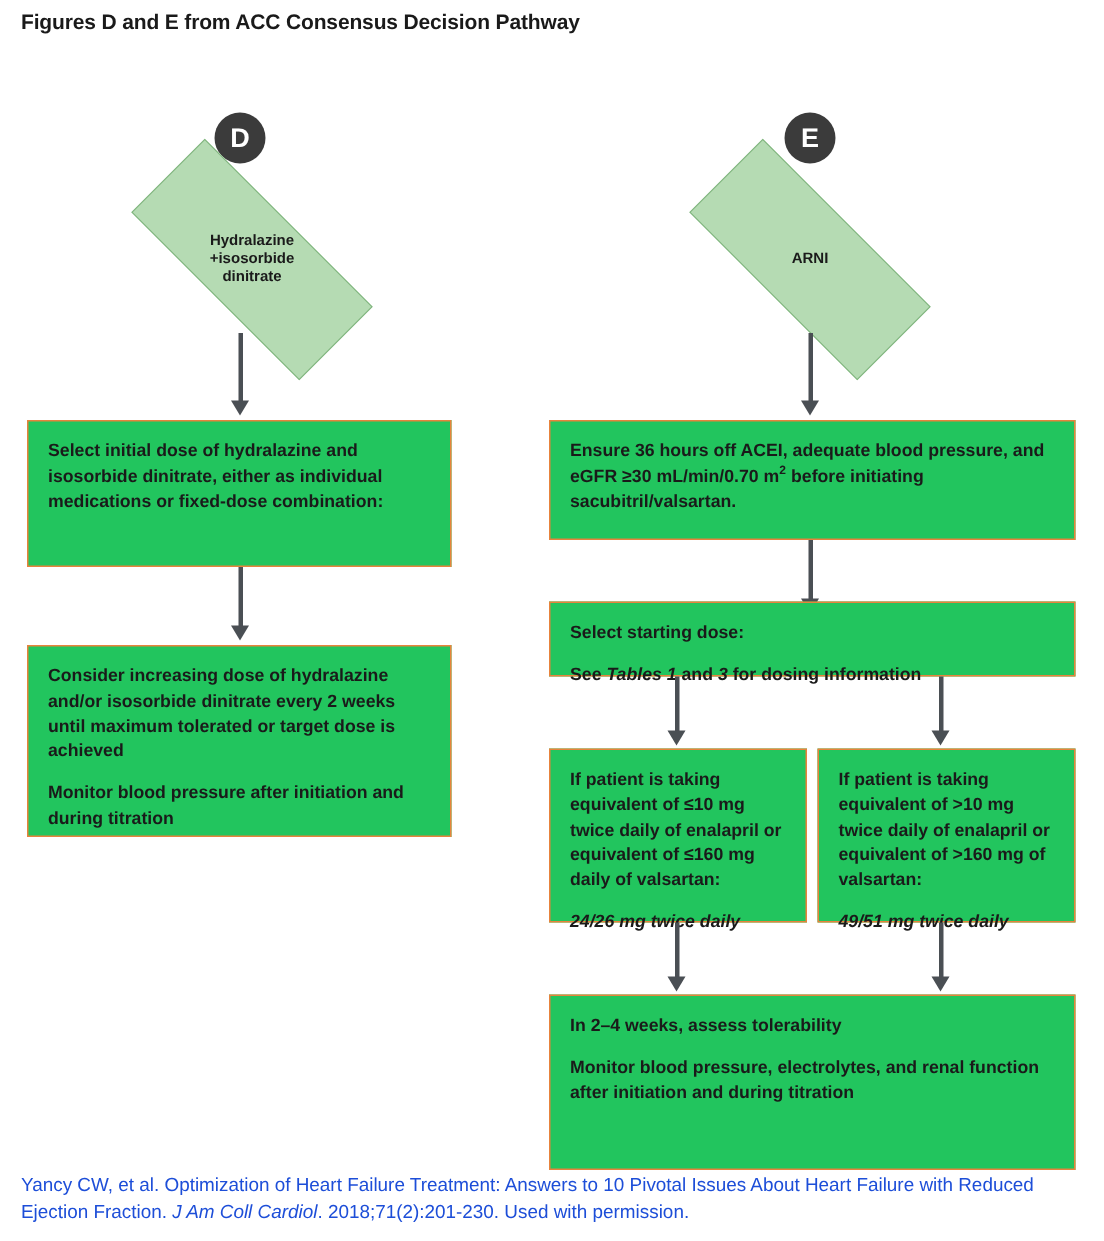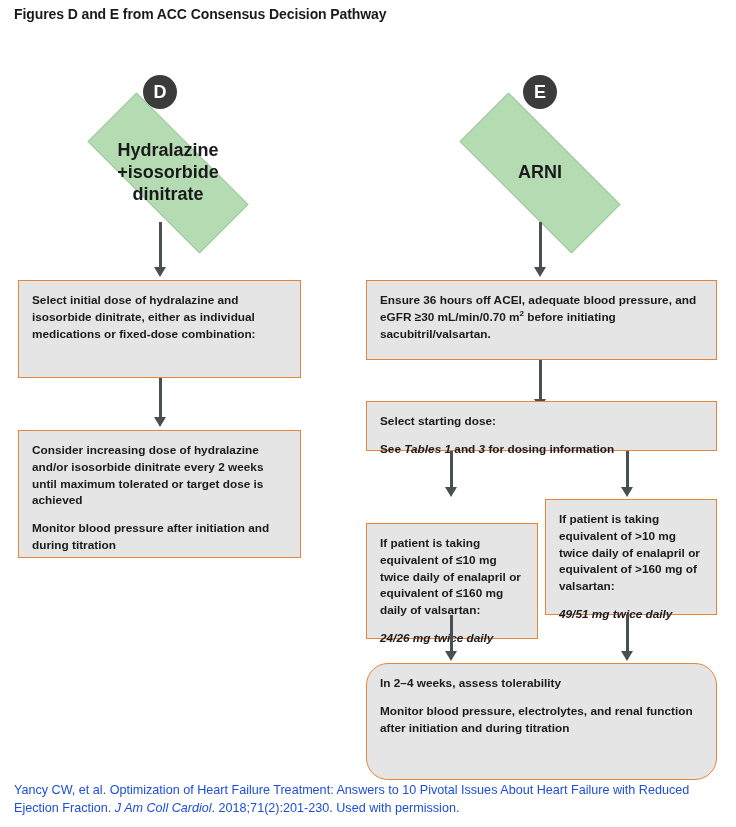--- a/index.html
+++ b/index.html
@@ -62,31 +62,31 @@
     inset: 0;
     background: #b5dbb3;
     border: 1px solid #7fb47d;
     transform: rotate(45deg) scale(0.707);
     transform-origin: center center;
   }
   .diamond-text {
     position: relative;
     z-index: 2;
     text-align: center;
-    font-size: 18px;
+    font-size: 10px;
     font-weight: bold;
     line-height: 1.22;
     color: #1a1a1a;
     padding: 0 6px;
   }
 
   
   .box {
     position: absolute;
-    background: #e5e5e5;
+    background: #22c55e;
     border: 1.5px solid #e8833c;
     padding: 11px 12px 11px 13px;
     font-size: 11.8px;
     font-weight: bold;
     line-height: 1.42;
     color: #1a1a1a;
   }
   .box p { margin: 0; }
   .box p + p { margin-top: 11px; }
   .box i, .box em { font-style: italic; }
@@ -175,33 +175,33 @@
   <div class="arrow" style="left:538.5px; top:330px; height:40px;"></div>
 
   <div class="box" style="left:366px; top:371px; width:351px; height:50px;">
       <p><span>Select starting dose:</span></p>
       <p><span>See </span><i>Tables 1</i><span> and </span><i>3</i><span> for dosing information</span></p>
     </div>
 
   <div class="arrow" style="left:449.5px; top:421px; height:37px;"></div>
   <div class="arrow" style="left:625.5px; top:421px; height:37px;"></div>
 
-  <div class="box" style="left:366px; top:469px; width:172px; height:116px;margin-top:24px;">
+  <div class="box" style="left:366px; top:469px; width:172px; height:116px;">
       <p><span>If patient is taking equivalent of ≤10 mg twice daily of enalapril or equivalent of ≤160 mg daily of valsartan:</span></p>
       <p class="dose-line">24/26 mg twice daily</p>
     </div>
 
   <div class="box" style="left:545px; top:469px; width:172px; height:116px;">
       <p><span>If patient is taking equivalent of &gt;10 mg twice daily of enalapril or equivalent of &gt;160 mg of valsartan:</span></p>
       <p class="dose-line">49/51 mg twice daily</p>
     </div>
 
   <div class="arrow" style="left:449.5px; top:585px; height:37px;"></div>
   <div class="arrow" style="left:625.5px; top:585px; height:37px;"></div>
 
-  <div class="box" style="left:366px; top:633px; width:351px; height:117px;border-radius:22px;">
+  <div class="box" style="left:366px; top:633px; width:351px; height:117px;">
       <p><span>In 2–4 weeks, assess tolerability</span></p>
       <p><span>Monitor blood pressure, electrolytes, and renal function after initiation and during titration</span></p>
     </div>
 
 </div>
 
 <div class="citation"><span>Yancy CW, et al. Optimization of Heart Failure Treatment: Answers to 10 Pivotal Issues About Heart Failure with Reduced Ejection Fraction. </span><i>J Am Coll Cardiol</i><span>. 2018;71(2):201-230. Used with permission.</span></div>
 
 </body></html>

